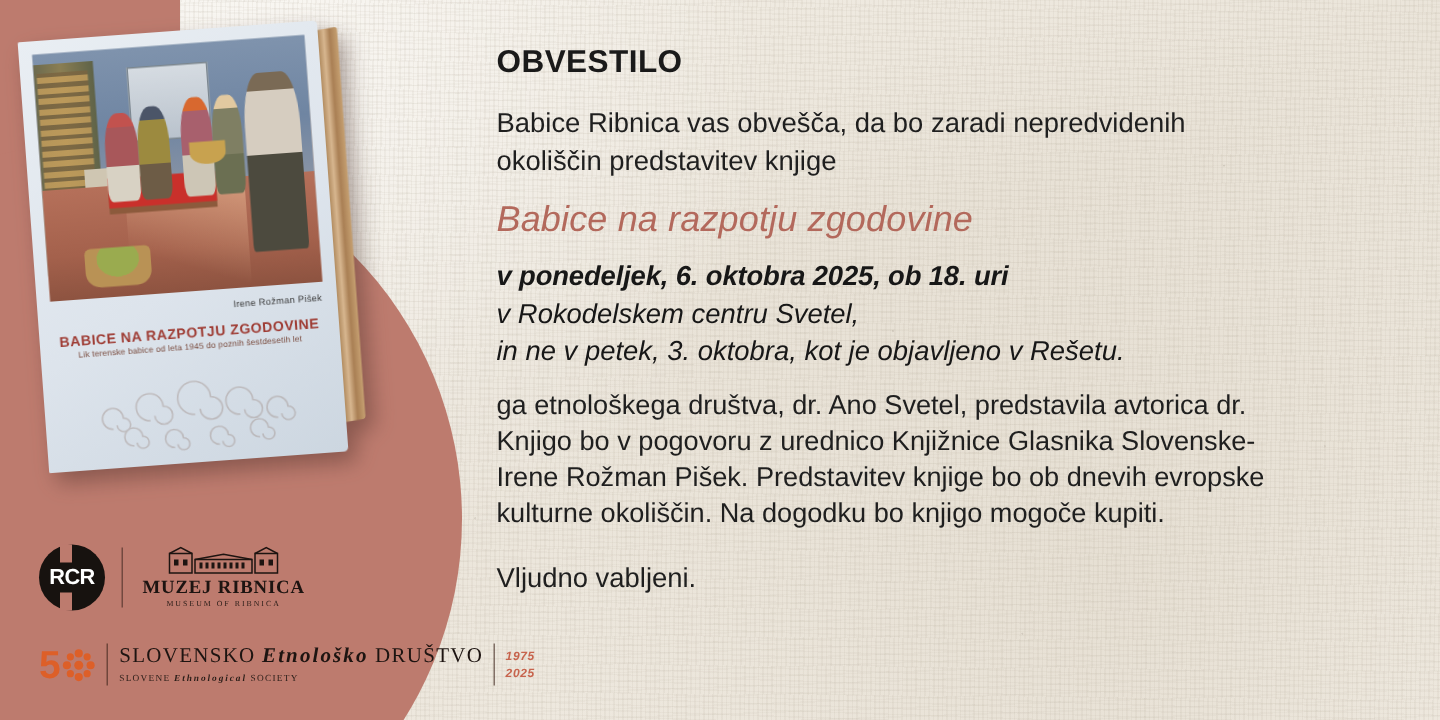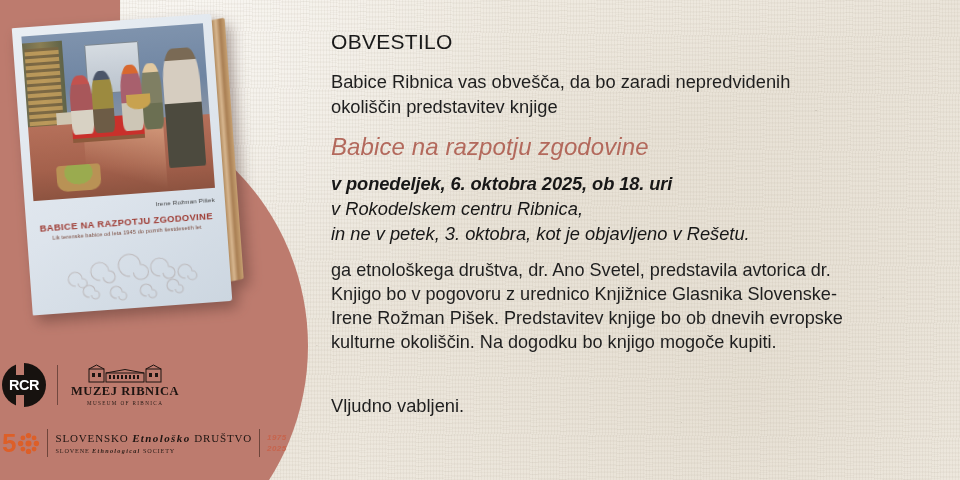--- a/index.html
+++ b/index.html
@@ -220,21 +220,21 @@
     top: 222px;
     transform: translateX(-50%);
     width: 150px;
     height: 62px;
     opacity: .30;
   }
 
   
   .logos {
     position: absolute;
-    left: 2px;
+    left: 26px;
     top: 360px;
     width: 270px;
   }
   .logo-row-1 {
     display: flex;
     align-items: center;
     gap: 11px;
     height: 50px;
   }
   .rcr-mark {
@@ -317,21 +317,21 @@
   }
   .sed-flower { display:block; }
   .sed-bar {
     width: 1px; height: 28px;
     background: #3a2119; opacity:.6;
     flex: 0 0 auto;
   }
   .sed-lines { flex: 0 0 auto; }
   .sed-line-1 {
     font-family: "Liberation Serif", serif;
-    font-size: 11px;
+    font-size: 14px;
     letter-spacing: .85px;
     color: #1d1411;
     white-space: nowrap;
   }
   .sed-line-1 .em {
     font-weight: 700;
     font-style: italic;
     letter-spacing: 1.4px;
   }
   .sed-line-2 {
@@ -362,21 +362,21 @@
 
   
   .content {
     position: absolute;
     left: 331px;
     top: 30px;
     width: 612px;
   }
   .notice-heading {
     font-size: 21px;
-    font-weight: 400;
+    font-weight: 700;
     letter-spacing: .3px;
     color: #1a1a1a;
     line-height: 1.1;
   }
   .intro {
     margin-top: 17px;
     font-size: 18.3px;
     line-height: 1.35;
     color: #1f1f1f;
   }
@@ -397,21 +397,21 @@
     font-style: italic;
   }
   .when-block .bold { font-weight: 700; letter-spacing: -.1px; }
   .body-para {
     margin-top: 12px;
     font-size: 18.1px;
     line-height: 1.33;
     color: #1f1f1f;
   }
   .closing {
-    margin-top: 40px;
+    margin-top: 19px;
     font-size: 18.3px;
     color: #1f1f1f;
     line-height: 1.3;
   }
 </style>
 </head>
 <body>
 
 <div class="poster">
 
@@ -553,21 +553,21 @@
 
     <div class="intro">
       <div>Babice Ribnica vas obvešča, da bo zaradi nepredvidenih</div>
       <div>okoliščin predstavitev knjige</div>
     </div>
 
     <div class="book-title">Babice na razpotju zgodovine</div>
 
     <div class="when-block">
       <div class="bold">v ponedeljek, 6. oktobra 2025, ob 18. uri</div>
-      <div>v Rokodelskem centru Ribnica,</div>
+      <div>v Rokodelskem centru Svetel,</div>
       <div>in ne v petek, 3. oktobra, kot je objavljeno v Rešetu.</div>
     </div>
 
     <div class="body-para">
       <div>ga etnološkega društva, dr. Ano Svetel, predstavila avtorica dr.</div>
       <div>Knjigo bo v pogovoru z urednico Knjižnice Glasnika Slovenske-</div>
       <div>Irene Rožman Pišek. Predstavitev knjige bo ob dnevih evropske</div>
       <div>kulturne okoliščin. Na dogodku bo knjigo mogoče kupiti.</div>
     </div>
 

